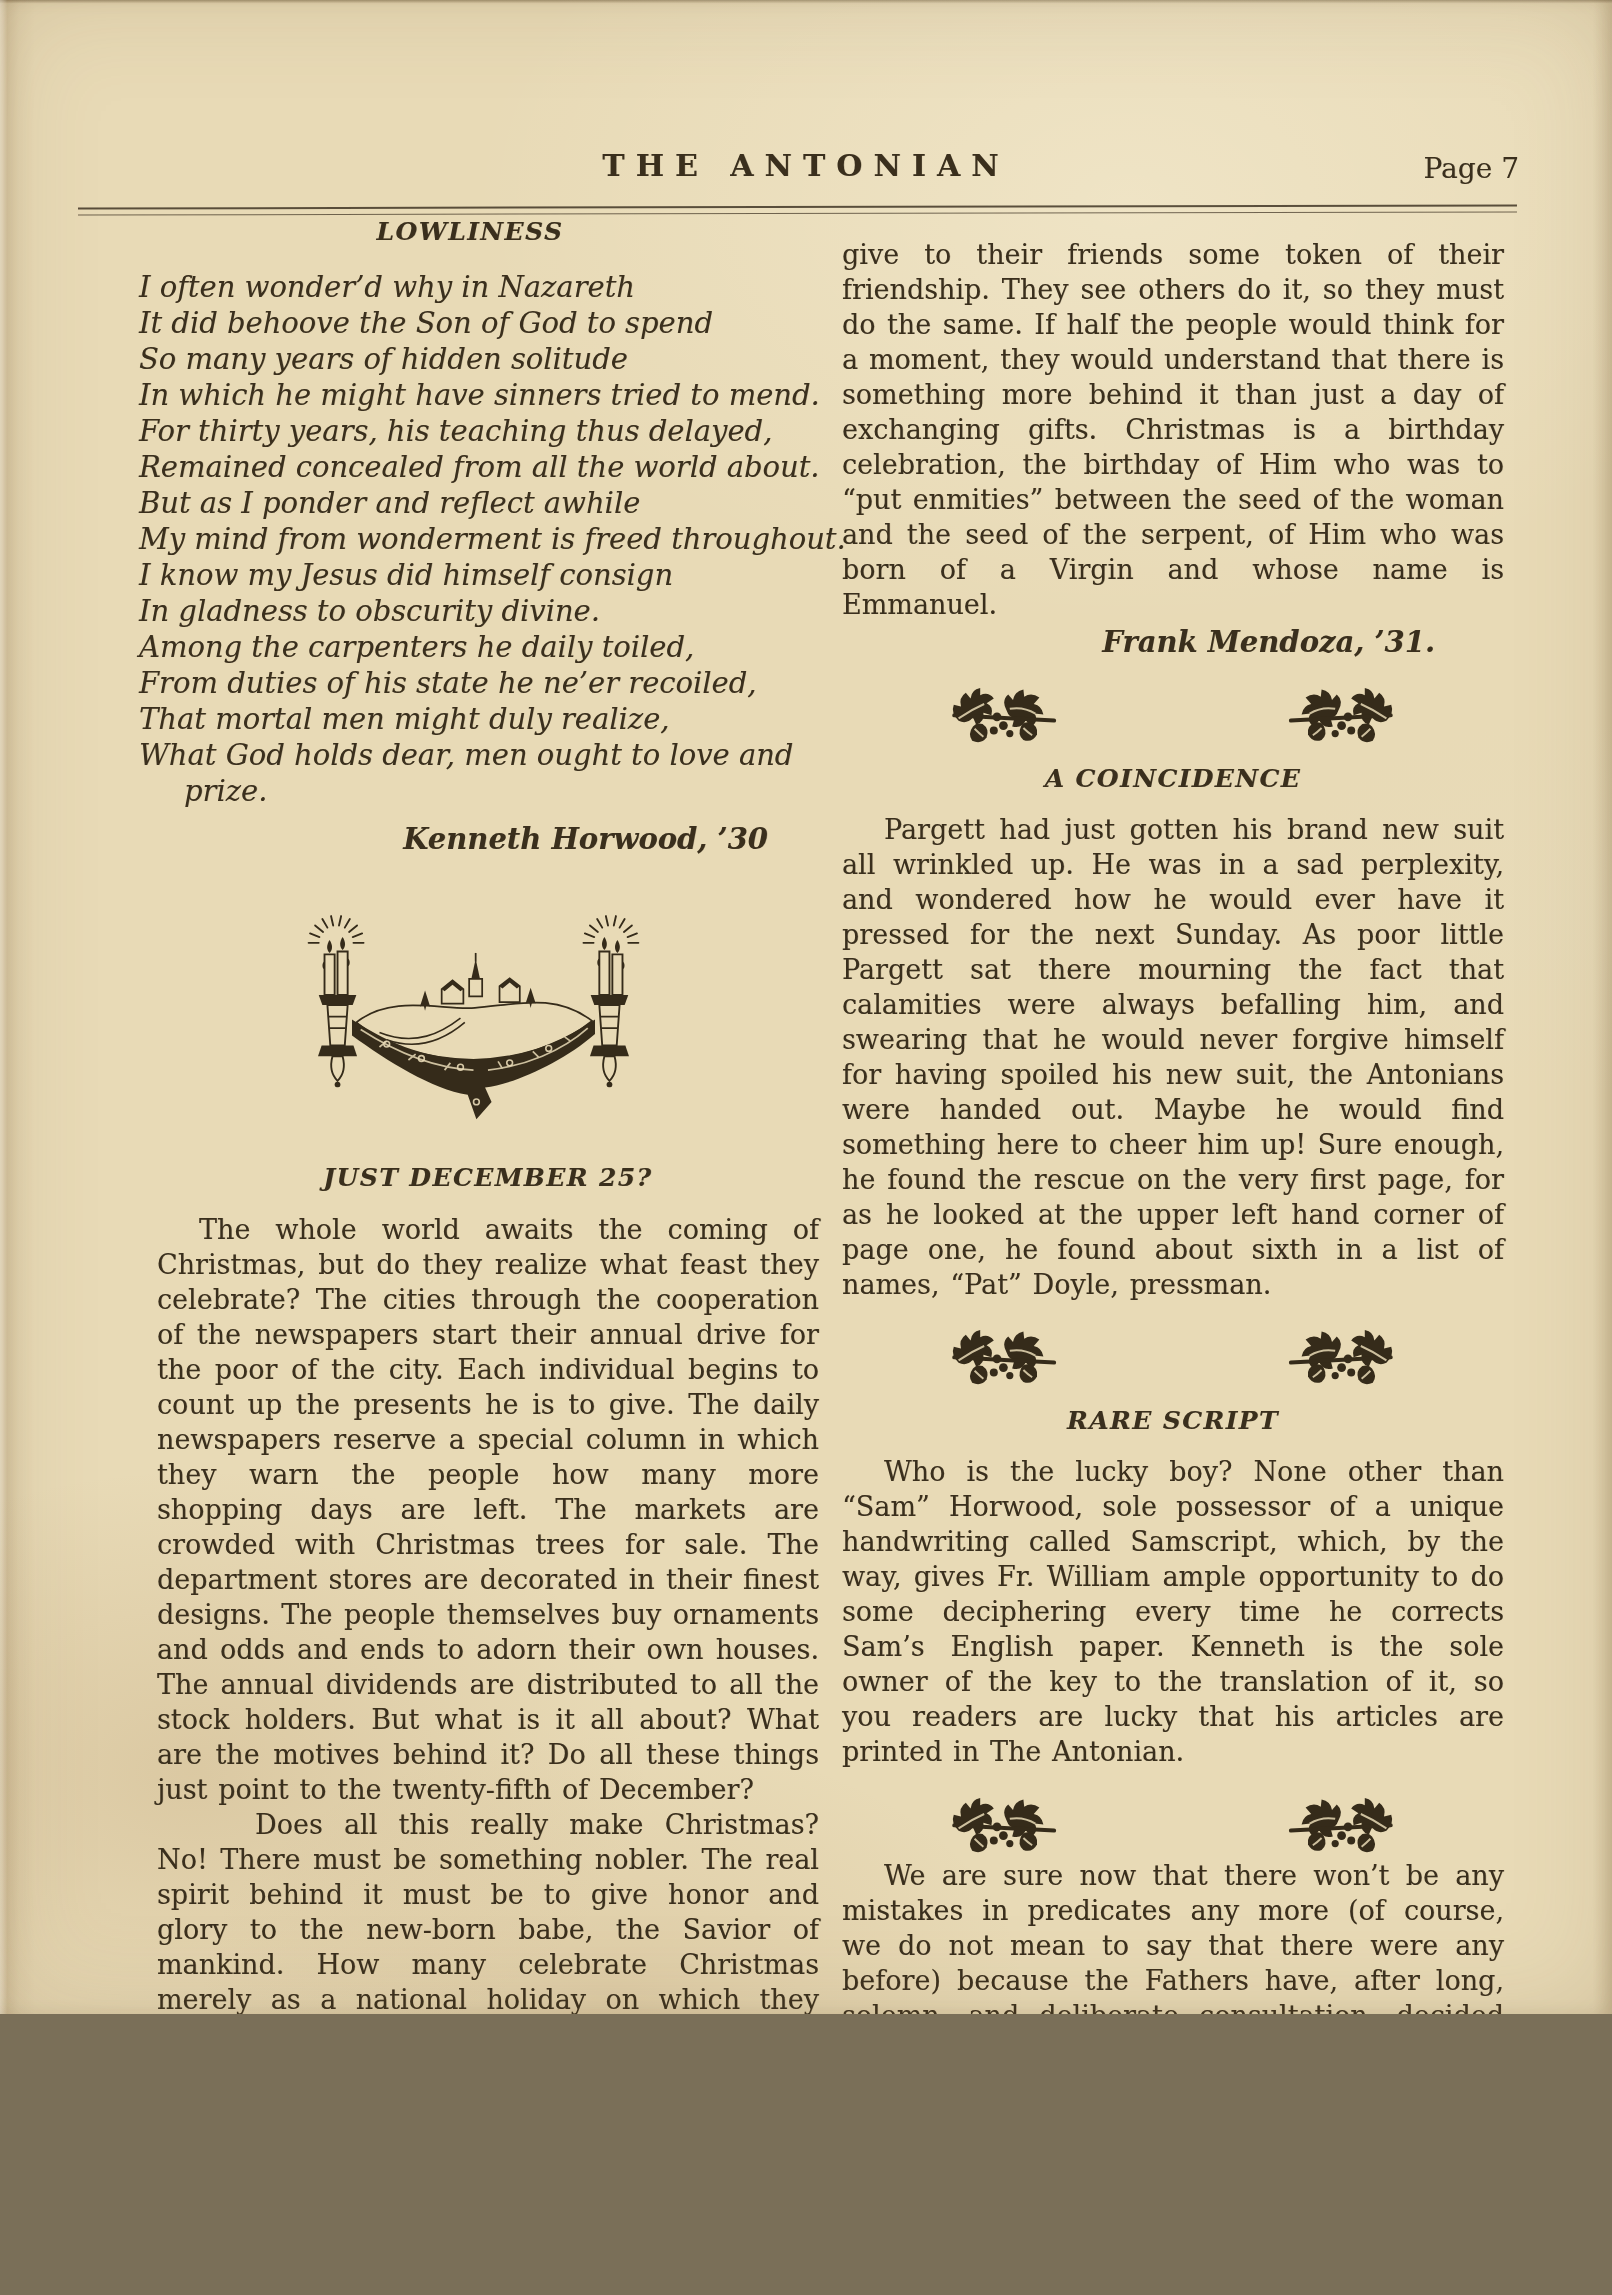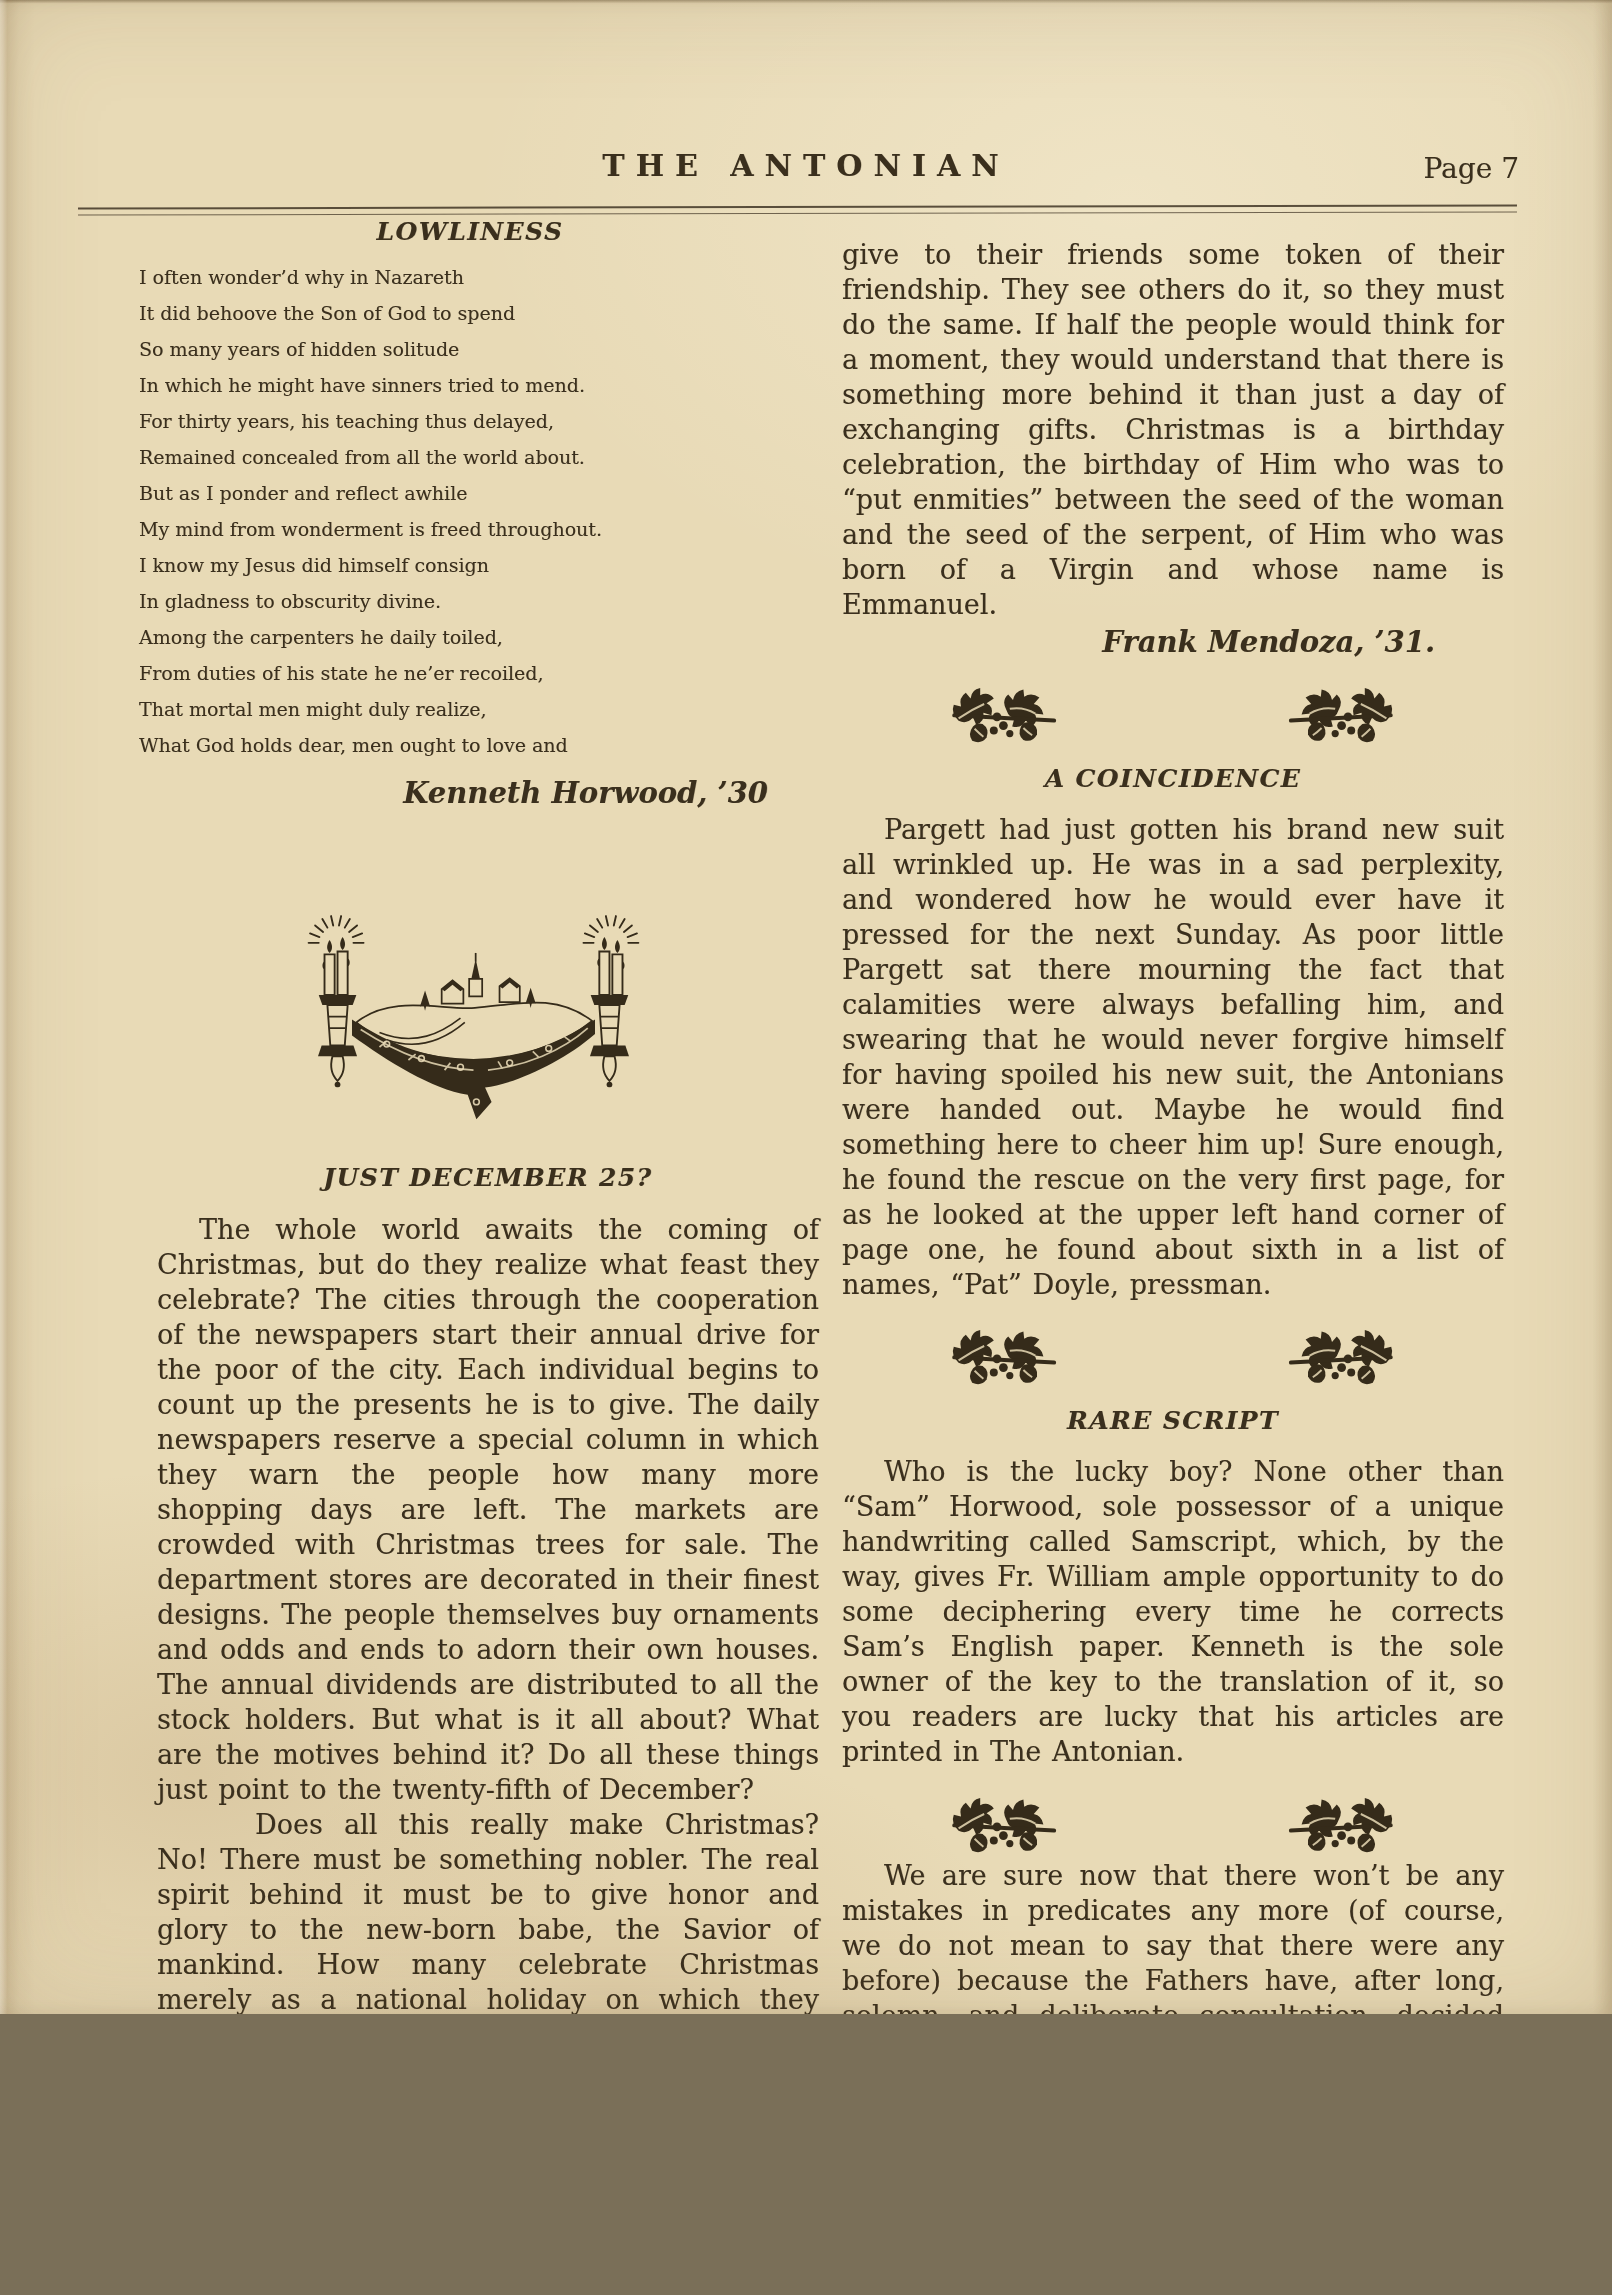--- a/index.html
+++ b/index.html
@@ -52,21 +52,21 @@
   }
   .body-par {
     font-size:27px; line-height:35px;
     text-align:justify; text-align-last:left;
     margin:0; text-indent:42px;
     word-spacing:2.2px;
   }
 
   
   .block-poem { position:absolute; left:139px; top:217px; width:662px; }
-  .poem-body { margin-top:13px; font-size:19px; line-height:36px; }
+  .poem-body { margin-top:23px; font-size:29px; font-style:italic; line-height:36px; }
   .poem-line { white-space:nowrap; }
   .poem-line.indent { padding-left:45px; }
   .poem-byline {
     margin-top:13px; text-align:right; padding-right:33px;
     font-size:29px; font-style:italic; font-weight:bold;
   }
   .block-illustration { position:absolute; left:139px; top:905px; width:662px; }
   .block-illustration svg { display:block; margin-left:132px; }
   .block-article-left { position:absolute; left:157px; top:1163px; width:662px; }
   .block-article-left .heading { margin-bottom:20px; }
@@ -171,20 +171,21 @@
       <div class="poem-line">For thirty years, his teaching thus delayed,</div>
       <div class="poem-line">Remained concealed from all the world about.</div>
       <div class="poem-line">But as I ponder and reflect awhile</div>
       <div class="poem-line">My mind from wonderment is freed throughout.</div>
       <div class="poem-line">I know my Jesus did himself consign</div>
       <div class="poem-line">In gladness to obscurity divine.</div>
       <div class="poem-line">Among the carpenters he daily toiled,</div>
       <div class="poem-line">From duties of his state he ne’er recoiled,</div>
       <div class="poem-line">That mortal men might duly realize,</div>
       <div class="poem-line">What God holds dear, men ought to love and</div>
+      <div class="poem-line indent">prize.</div>
     </div>
     <div class="poem-byline">Kenneth Horwood, ’30</div>
   </div>
 
   <div class="block-illustration">
     <svg width="405" height="221" viewBox="0 0 560 305">
       <use href="#candelabrum" x="40" y="8" width="104" height="244"></use>
       <g transform="translate(520,8) scale(-1,1)">
         <use href="#candelabrum" x="0" y="0" width="104" height="244"></use>
       </g>

